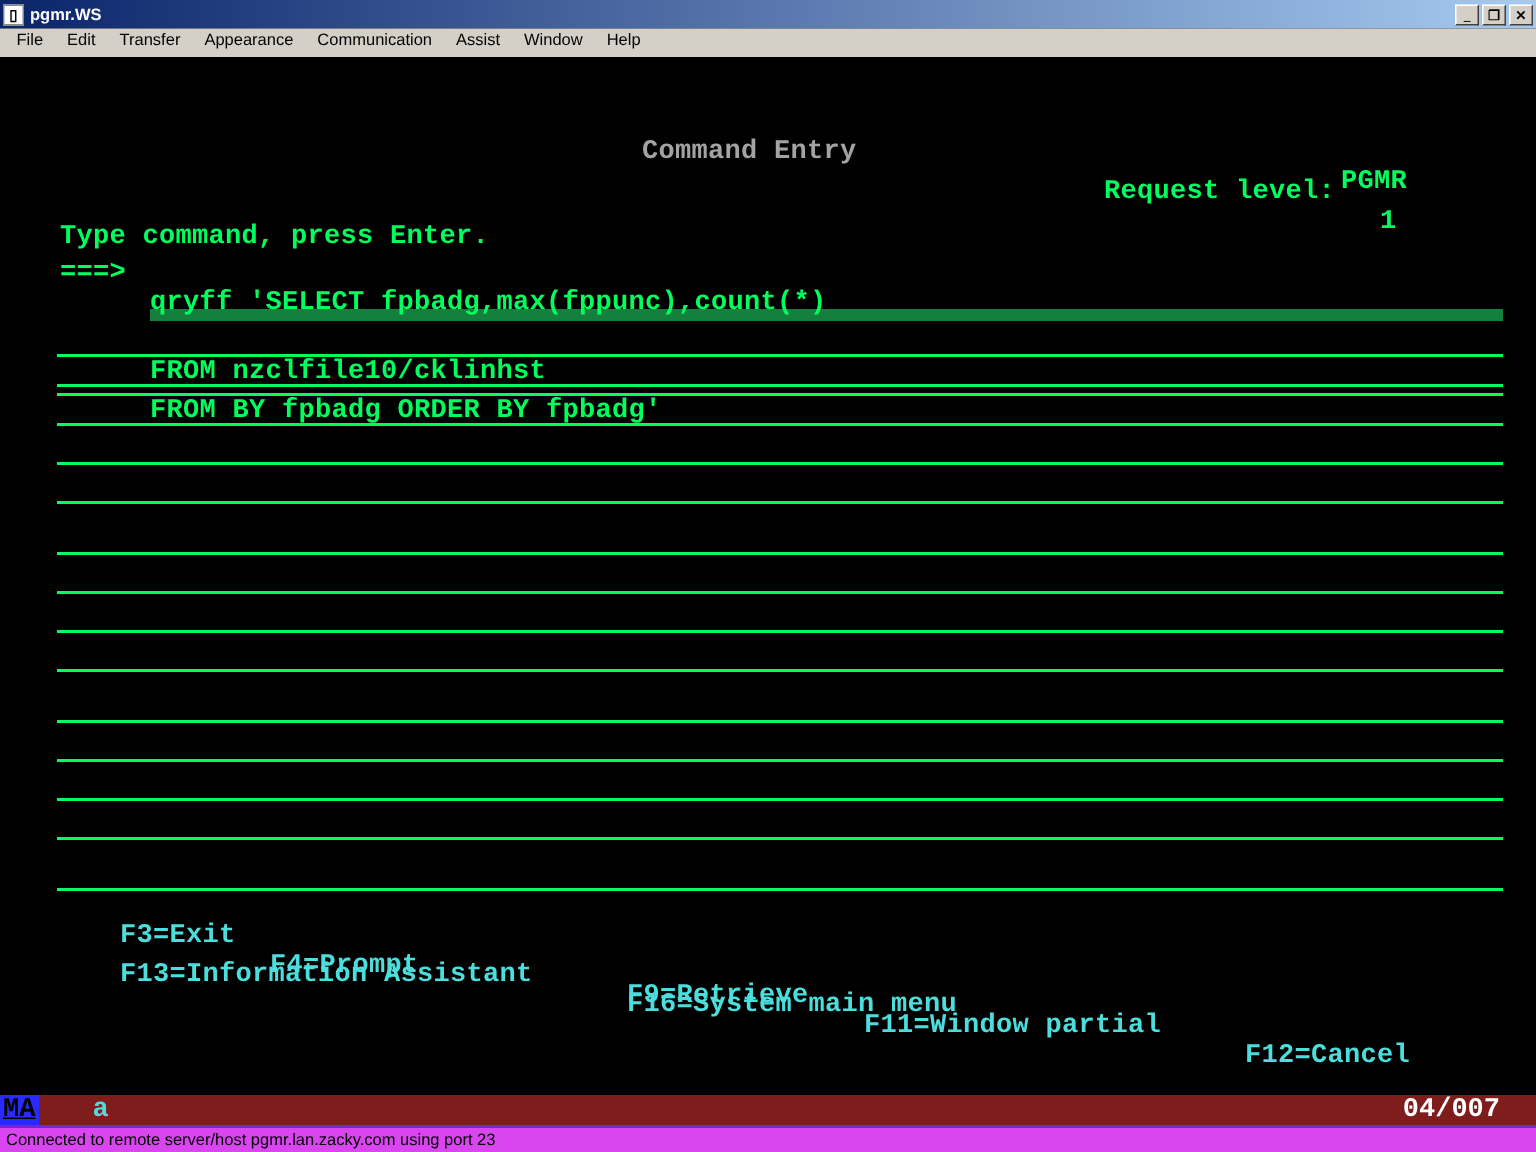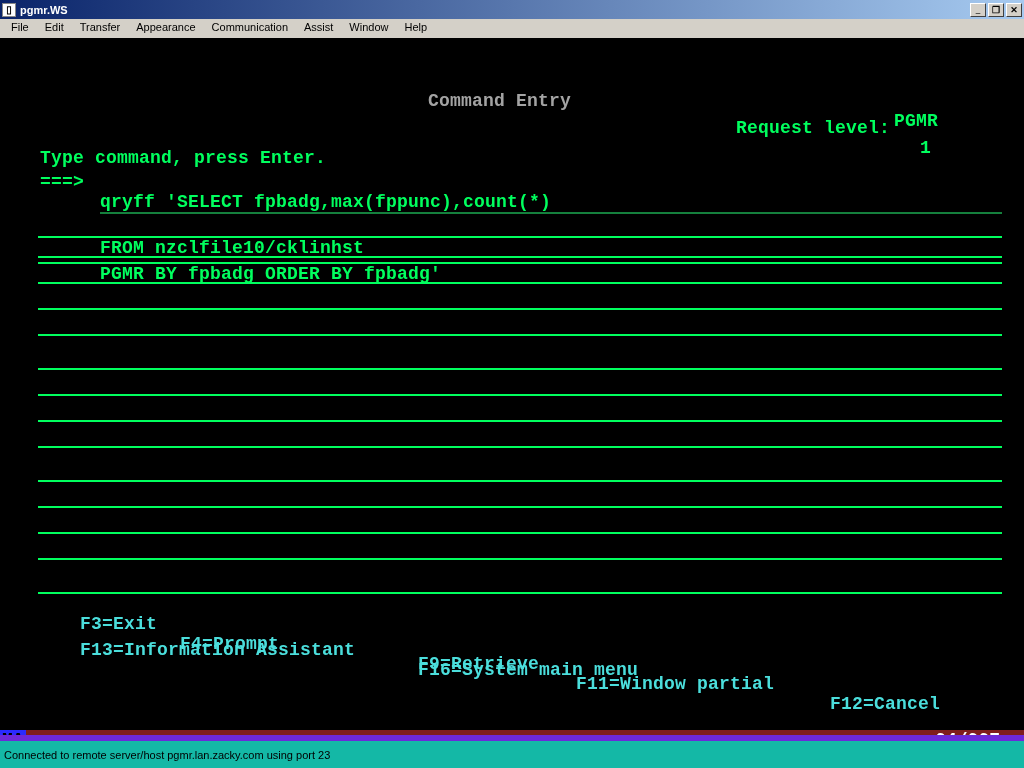--- a/index.html
+++ b/index.html
@@ -63,21 +63,21 @@
     left: 0; right: 0;
     height: 27px;
     white-space: pre;
     letter-spacing: 0.2px;
   }
   .cell { position: absolute; }
   .white { color: #a3a3a3; }
   .green { color: #00ff5e; }
   .cyan { color: #4bdedc; margin-left: 40px; }
   .underline {
-    border-bottom: 2px solid #15803d;
+    border-bottom: 8px solid #15803d;
     height: 22px;
   }
   .fullline {
     position: absolute;
     left: 38px; right: 22px;
     border-bottom: 2px solid #00ff5e;
     height: 20px;
   }
   .bottombar {
     position: absolute;
@@ -94,29 +94,29 @@
     background: #2a2aff; color: #000;
     height: 20px; padding: 0 2px;
     text-decoration: underline;
     display:flex; align-items:center;
   }
   .bb-a { color: #4bdedc; margin-left: 36px; }
   .bb-pos { margin-left: auto; margin-right: 24px; color: #fff; }
   .statusbar {
     position: absolute;
     bottom: 0; left: 0; right: 0;
-    height: 33px;
-    background: #14b8a6;
+    height: 18px;
+    background: #d946ef;
     font-family: Tahoma, sans-serif;
     font-size: 11px;
     font-weight: normal;
     color: #000;
     display: flex; align-items: center;
     padding-left: 4px;
-    border-top: 6px solid #6d28d9;
+    border-top: 2px solid #6d28d9;
   }
 </style>
 </head>
 <body>
 
 <div class="titlebar">
   <span class="doc-icon">▯</span>
   <span>pgmr.WS</span>
   <div class="winctrls">
     <div class="winbtn">_</div>
@@ -158,21 +158,21 @@
   </div>
 
   <div class="row" style="top:140px;">
     <div class="fullline">
       <span class="cell green" style="left:62px;">FROM nzclfile10/cklinhst</span>
     </div>
   </div>
 
   <div class="row" style="top:166px;">
     <div class="fullline">
-      <span class="cell green" style="left:62px;">PGMR BY fpbadg ORDER BY fpbadg'</span>
+      <span class="cell green" style="left:62px;">FROM BY fpbadg ORDER BY fpbadg'</span>
     </div>
   </div>
 
   <div class="row" style="top:200px;"><div class="fullline"></div></div>
   <div class="row" style="top:226px;"><div class="fullline"></div></div>
   <div class="row" style="top:252px;"><div class="fullline"></div></div>
   <div class="row" style="top:278px;"><div class="fullline"></div></div>
   <div class="row" style="top:312px;"><div class="fullline"></div></div>
   <div class="row" style="top:338px;"><div class="fullline"></div></div>
   <div class="row" style="top:364px;"><div class="fullline"></div></div>

